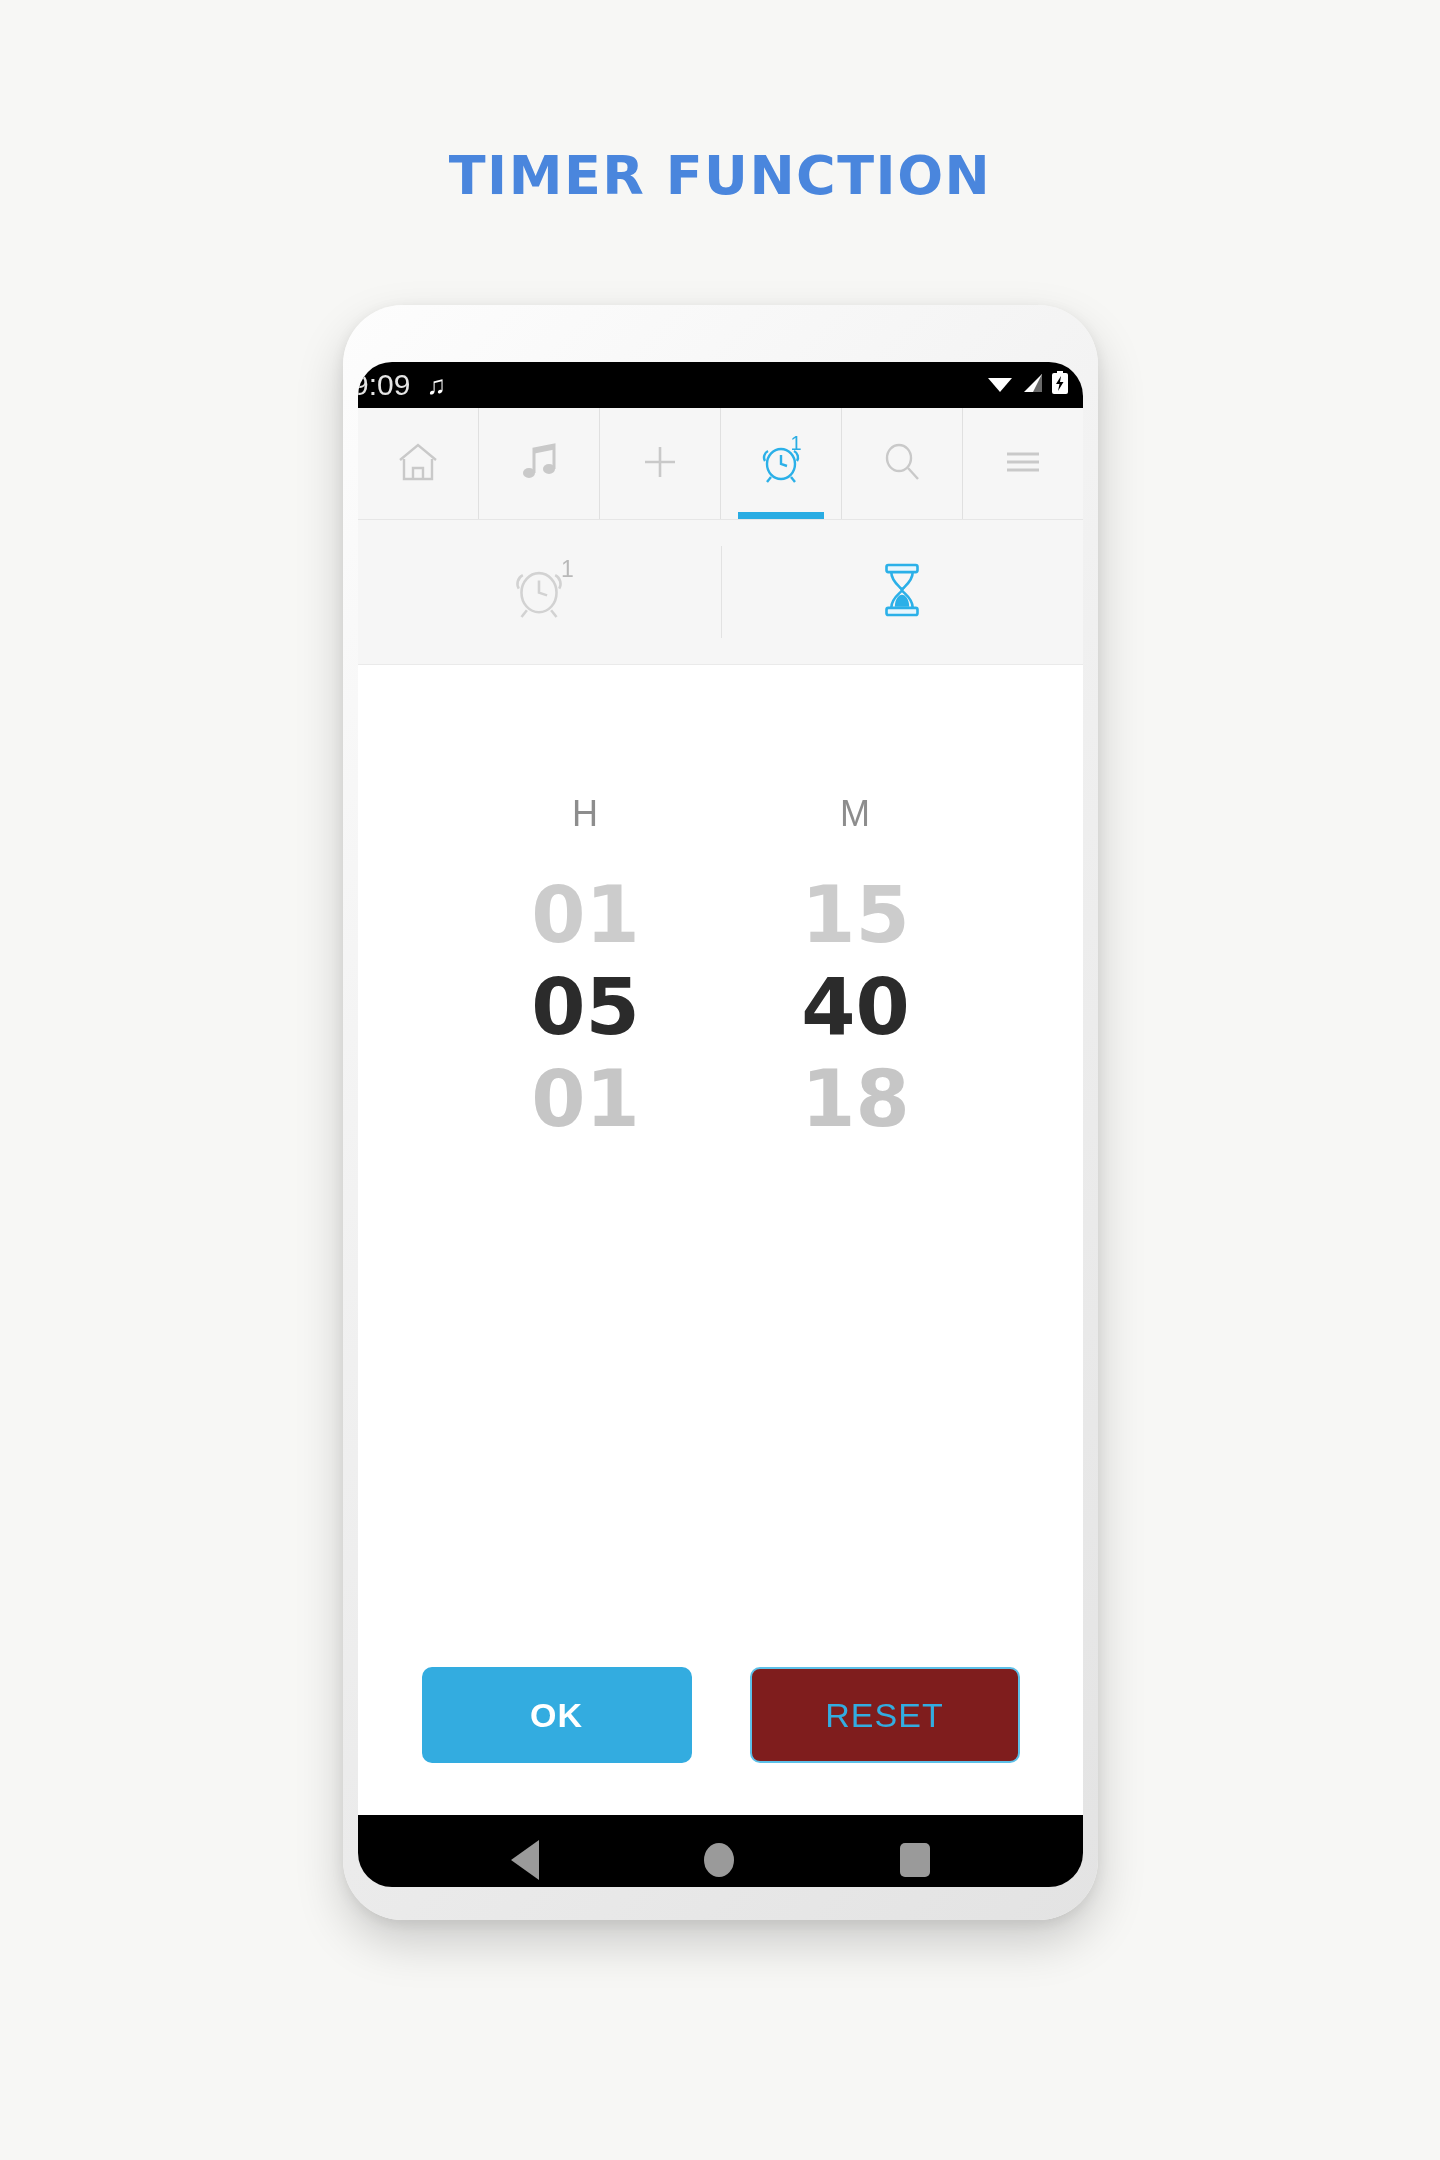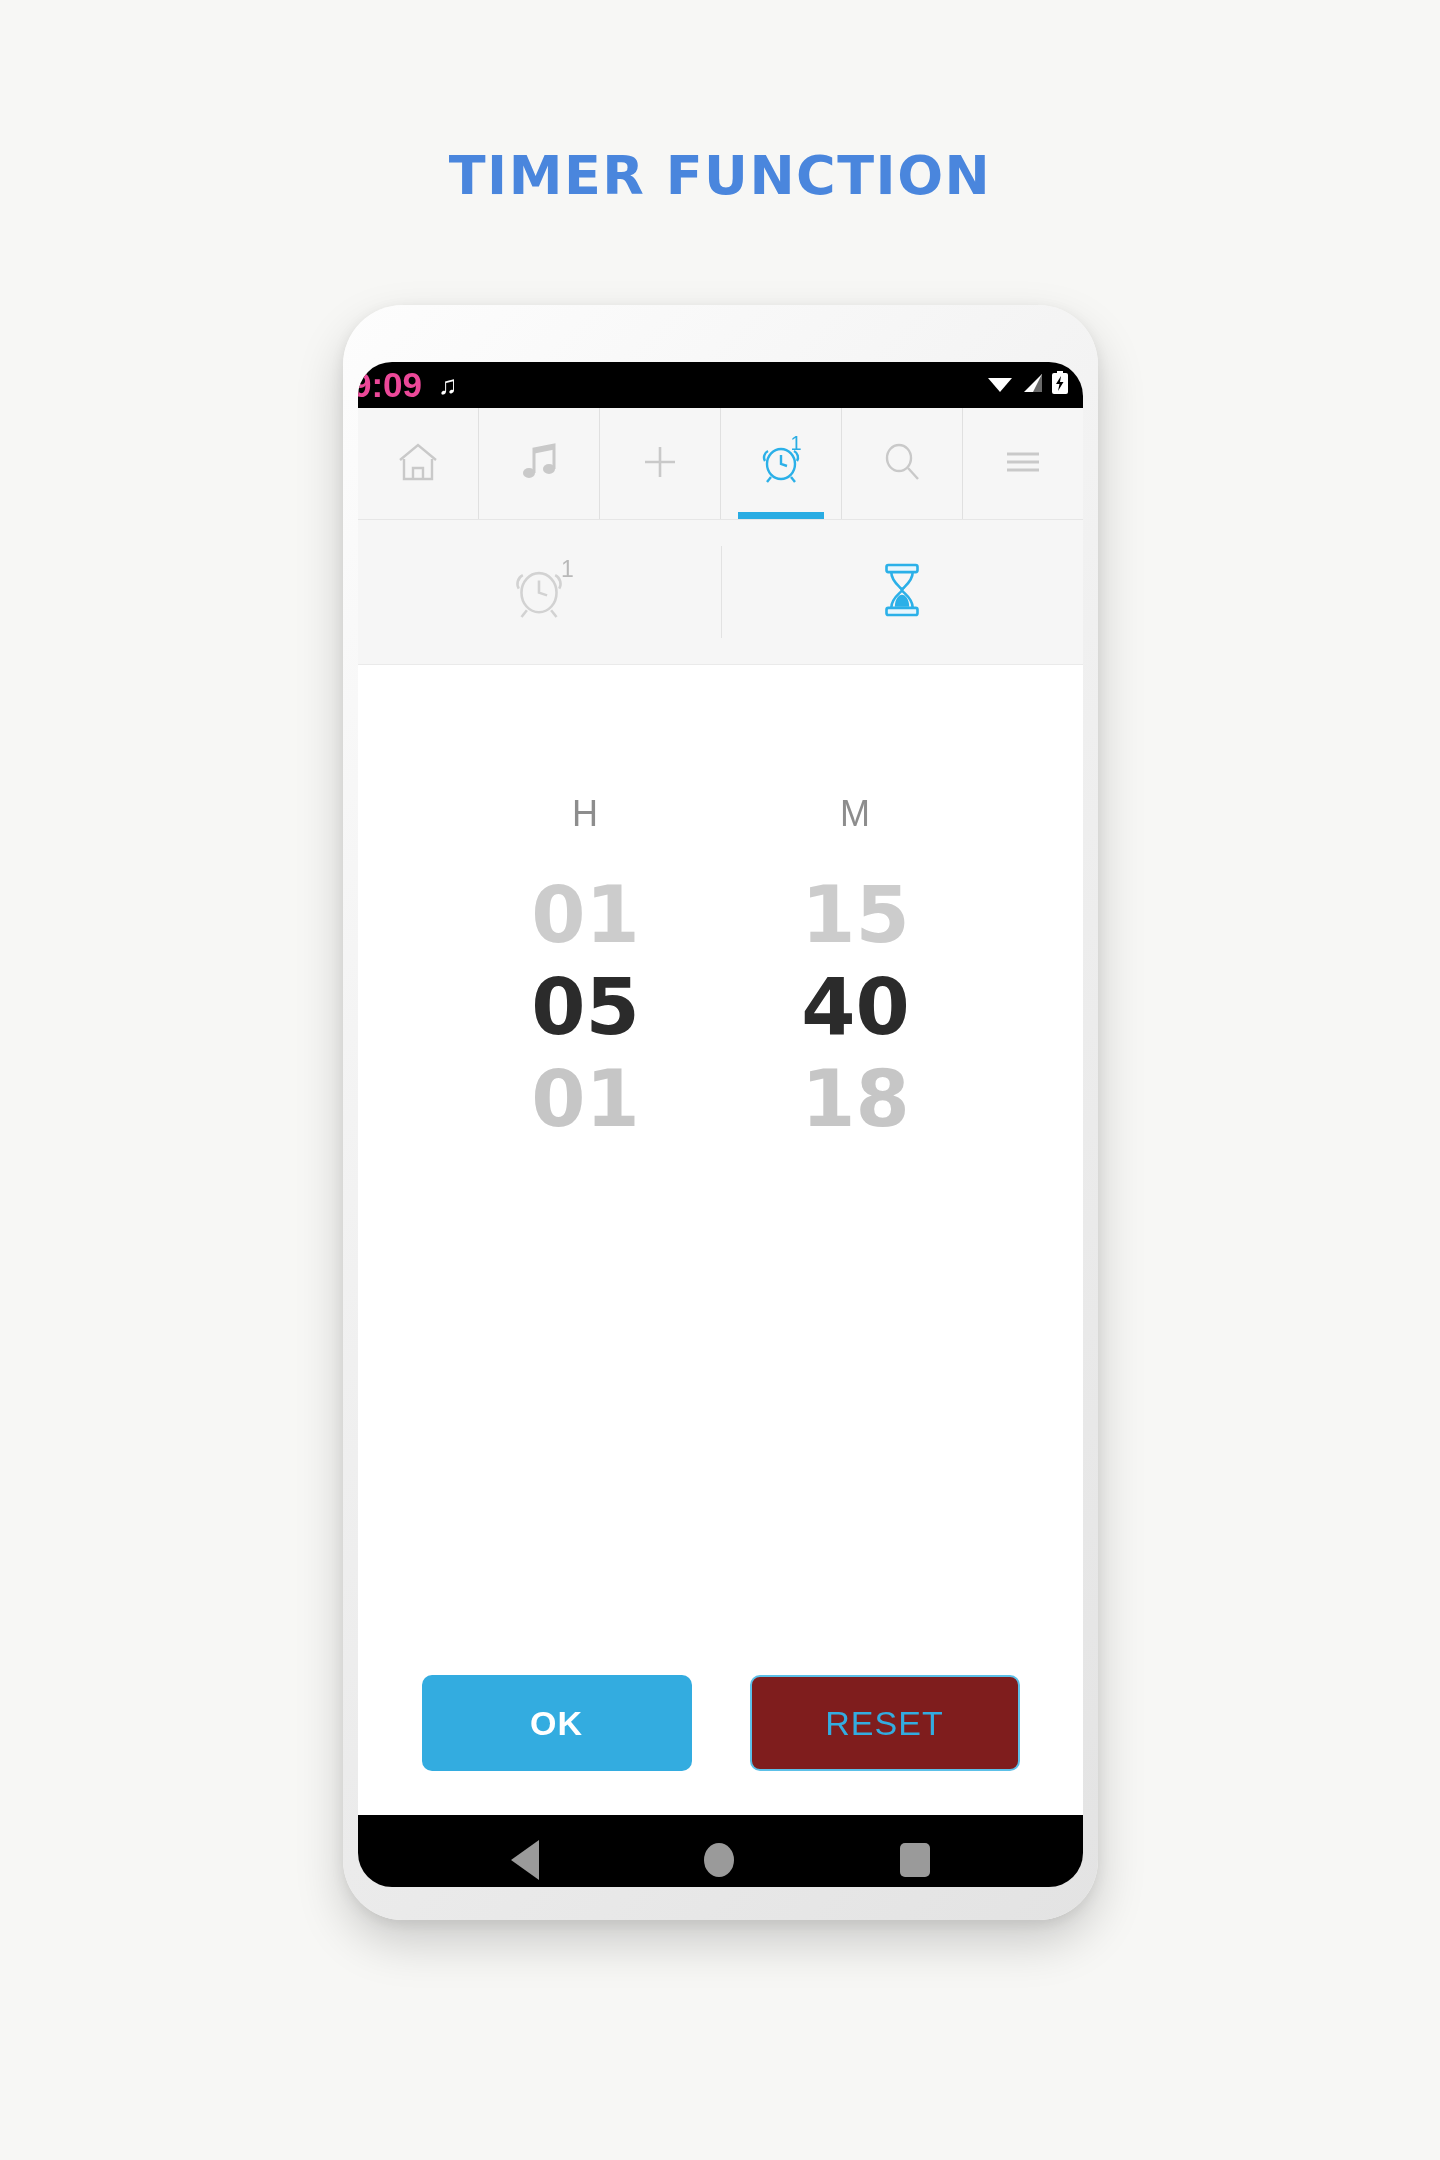--- a/index.html
+++ b/index.html
@@ -56,23 +56,23 @@
   
   .status-bar {
     position: relative;
     height: 46px;
     background: #000000;
     display: flex;
     align-items: center;
     padding: 0 14px 0 0;
   }
   .status-time {
-    color: #ec4899;
-    font-size: 35px;
-    font-weight: 700;
+    color: #e5e5e5;
+    font-size: 30px;
+    font-weight: 400;
     margin-left: -6px;
     font-family: "Liberation Sans", sans-serif;
   }
   .status-note {
     color: #ffffff;
     font-size: 26px;
     margin-left: 16px;
     line-height: 1;
   }
   .status-right {
@@ -178,21 +178,21 @@
     font-family: "DejaVu Sans", sans-serif;
   }
   .picker-value.dim   { color: #cccccc; margin-top: 32px; }
   .picker-value.sel   { color: #2b2b2b; }
   .picker-value.dim2  { color: #c6c6c6; }
 
   
   .btn-row {
     position: absolute;
     left: 0;
-    bottom: 44px;
+    bottom: 52px;
     width: 100%;
     display: flex;
     justify-content: center;
     gap: 58px;
   }
   .btn {
     width: 270px;
     height: 96px;
     border-radius: 10px;
     display: flex;

